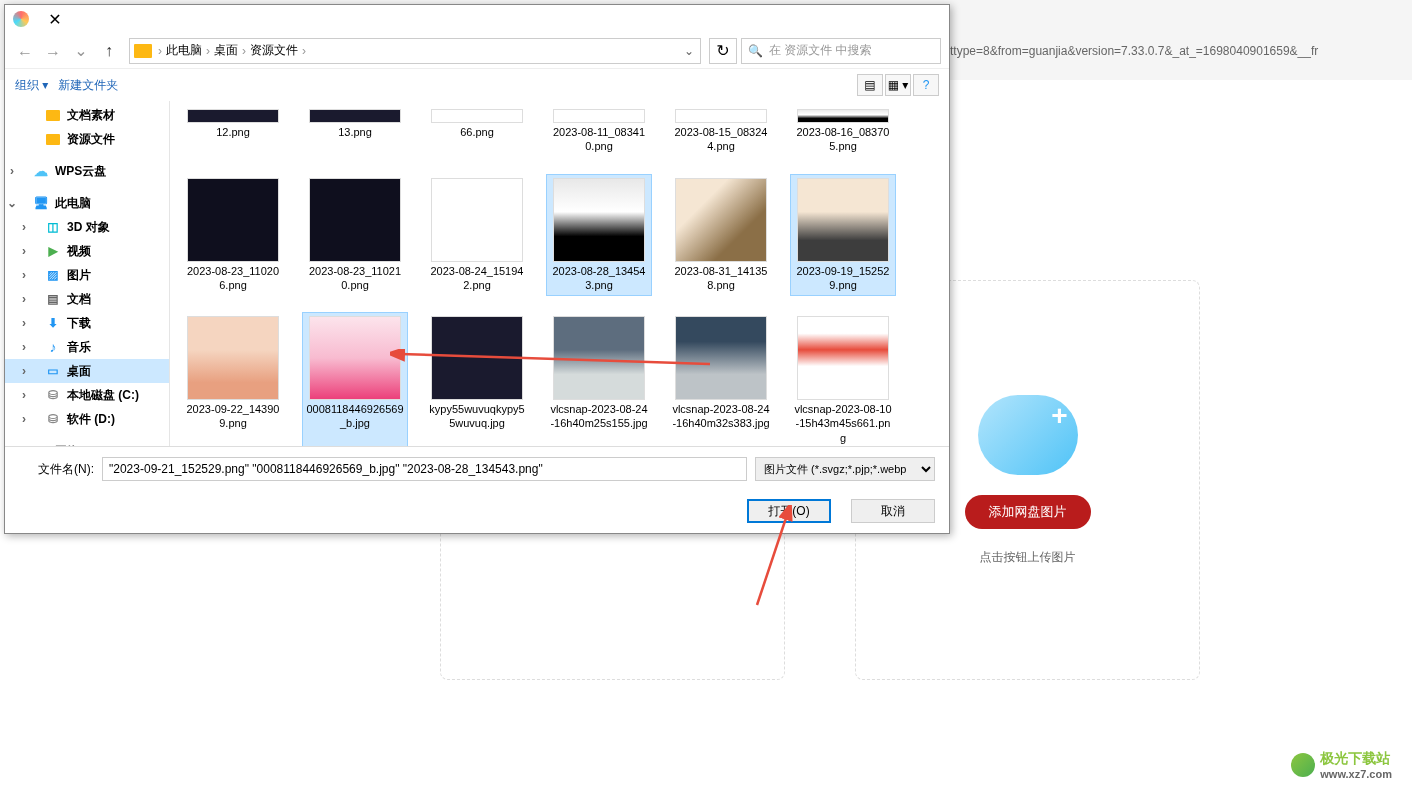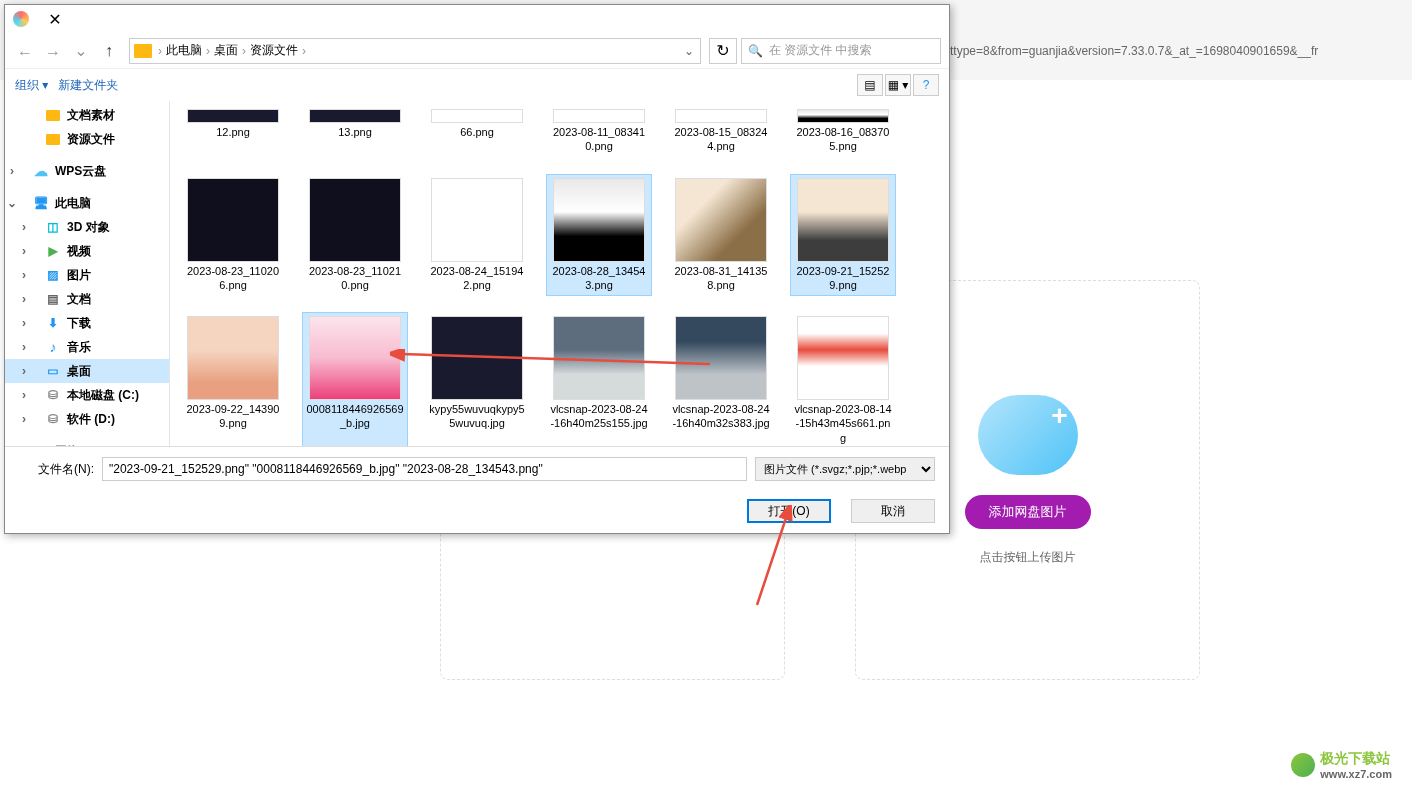--- a/index.html
+++ b/index.html
@@ -5,21 +5,21 @@
 * { margin: 0; padding: 0; box-sizing: border-box; font-family: "Microsoft YaHei", "Segoe UI", sans-serif; }
 body { background: #f5f5f5; width: 1412px; height: 790px; overflow: hidden; position: relative; }
 
 
 .browser-url { position: absolute; top: 44px; left: 950px; right: 0; height: 20px; font-size: 12px; color: #666; overflow: hidden; white-space: nowrap; }
 
 
 .bg-page { position: absolute; top: 80px; left: 0; right: 0; bottom: 0; background: #fff; }
 .bg-upload-area { position: absolute; top: 200px; left: 440px; width: 760px; height: 400px; display: flex; gap: 70px; }
 .upload-box { flex: 1; border: 1px dashed #ddd; border-radius: 8px; display: flex; flex-direction: column; align-items: center; justify-content: center; background: #fff; }
-.upload-btn { background: #a21caf; color: #fff; border: none; border-radius: 20px; padding: 8px 24px; font-size: 13px; cursor: pointer; }
+.upload-btn { background: #b91c1c; color: #fff; border: none; border-radius: 20px; padding: 8px 24px; font-size: 13px; cursor: pointer; }
 .upload-hint { margin-top: 20px; font-size: 12px; color: #666; }
 .cloud-icon { width: 100px; height: 80px; background: linear-gradient(135deg, #b3e5fc, #4fc3f7); border-radius: 50px; margin-bottom: 20px; position: relative; }
 .cloud-icon::before { content: '+'; position: absolute; right: 10px; top: 5px; color: #fff; font-size: 28px; font-weight: bold; }
 
 
 .watermark { position: absolute; bottom: 10px; right: 20px; display: flex; align-items: center; gap: 5px; color: #8cc63f; font-size: 14px; font-weight: bold; }
 .watermark-url { color: #666; font-size: 11px; }
 .watermark-icon { width: 24px; height: 24px; background: linear-gradient(135deg, #8cc63f, #4caf50); border-radius: 50%; position: relative; }
 
 
@@ -289,21 +289,21 @@
           <div class="file-item selected">
             <div class="thumb face1"></div>
             <div class="file-label">2023-08-28_134543.png</div>
           </div>
           <div class="file-item">
             <div class="thumb face2"></div>
             <div class="file-label">2023-08-31_141358.png</div>
           </div>
           <div class="file-item selected">
             <div class="thumb face3"></div>
-            <div class="file-label">2023-09-21_152529.png</div>
+            <div class="file-label">2023-09-19_152529.png</div>
           </div>
           <div class="file-item">
             <div class="thumb face4"></div>
             <div class="file-label">2023-09-22_143909.png</div>
           </div>
           <div class="file-item selected">
             <div class="thumb flower"></div>
             <div class="file-label">0008118446926569_b.jpg</div>
           </div>
           <div class="file-item">
@@ -313,21 +313,21 @@
           <div class="file-item">
             <div class="thumb vlc1"></div>
             <div class="file-label">vlcsnap-2023-08-24-16h40m25s155.jpg</div>
           </div>
           <div class="file-item">
             <div class="thumb vlc2"></div>
             <div class="file-label">vlcsnap-2023-08-24-16h40m32s383.jpg</div>
           </div>
           <div class="file-item">
             <div class="thumb face5"></div>
-            <div class="file-label">vlcsnap-2023-08-14-15h43m45s661.png</div>
+            <div class="file-label">vlcsnap-2023-08-10-15h43m45s661.png</div>
           </div>
           <div class="file-item">
             <div class="thumb kb"></div>
             <div class="file-label">王.png</div>
           </div>
         </div>
 
       <svg class="arrow" style="left:220px; top:248px;" width="330" height="20">
         <defs>
             <marker id="ah1" markerWidth="10" markerHeight="10" refX="2" refY="3" orient="auto">

